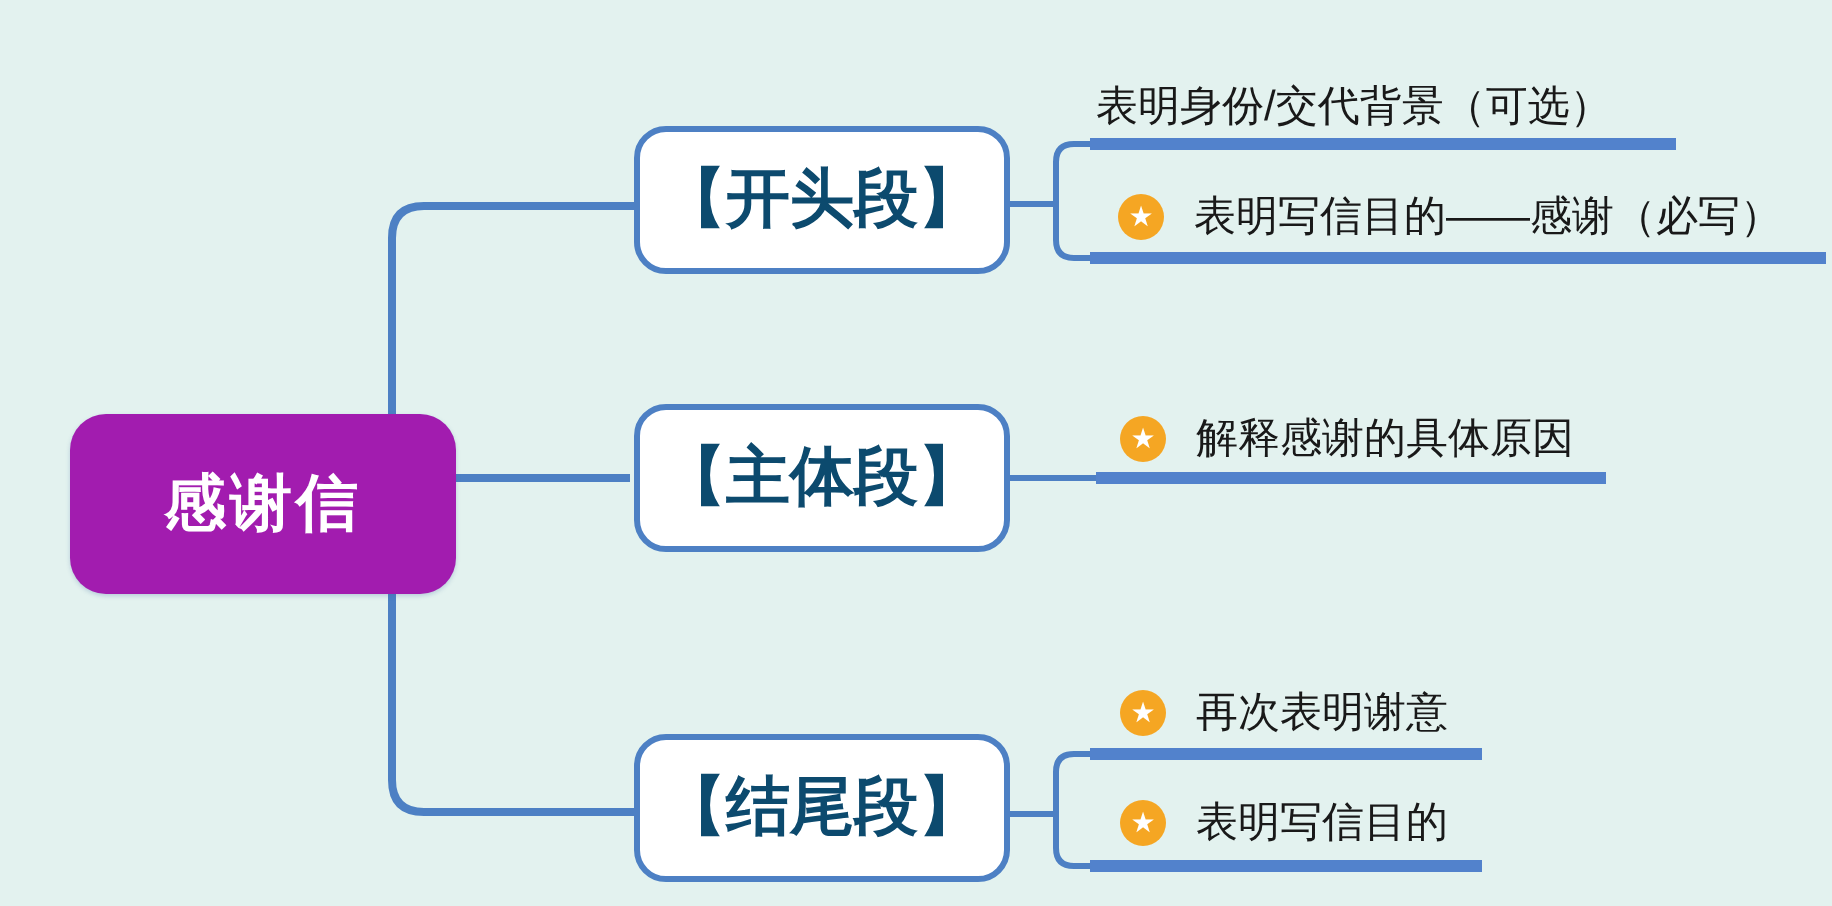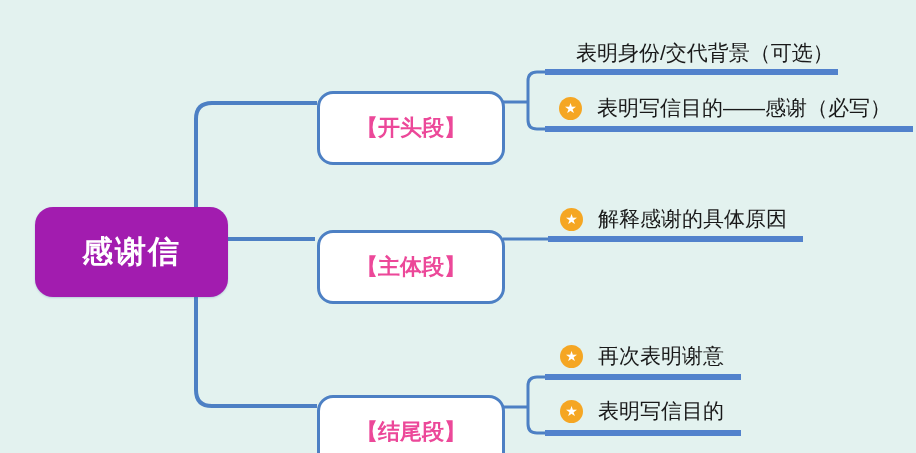--- a/index.html
+++ b/index.html
@@ -18,38 +18,38 @@
     display:flex;align-items:center;justify-content:center;
     color:#ffffff;font-size:31px;font-weight:bold;letter-spacing:2px;
     box-shadow:0 1px 2px rgba(60,100,160,.25);
   }
 
   .branch-node{
     position:absolute;left:317px;width:188px;height:74px;
     background:#ffffff;border:3px solid #4d80c4;border-radius:16px;
     box-sizing:border-box;
     display:flex;align-items:center;justify-content:center;
-    color:#ec4899;font-size:22px;font-weight:bold;margin-top:28px;
+    color:#0c4a6e;font-size:32px;font-weight:bold;
   }
   .branch-opening{top:63px;}
   .branch-body{top:202px;text-align:center;}
   .branch-closing{top:367px;text-align:right;}
 
   .leaf{
     position:absolute;height:30px;
     display:flex;align-items:center;gap:15px;
     color:#191919;font-size:21px;font-weight:500;white-space:nowrap;
   }
   .star{
     width:23px;height:23px;border-radius:50%;
     background:#f5a623;color:#ffffff;
     display:flex;align-items:center;justify-content:center;
     font-size:14px;line-height:1;flex:0 0 auto;
   }
-  .leaf-1-1{left:576px;top:38px;}
+  .leaf-1-1{left:548px;top:38px;}
   .leaf-1-2{left:559px;top:93px;}
   .leaf-2-1{left:560px;top:204px;}
   .leaf-3-1{left:560px;top:341px;}
   .leaf-3-2{left:560px;top:396px;}
 </style>
 </head>
 <body>
 
 <div class="canvas">
 

